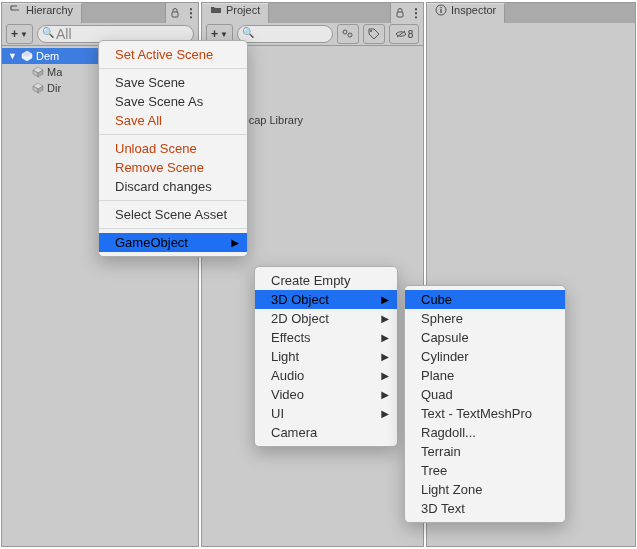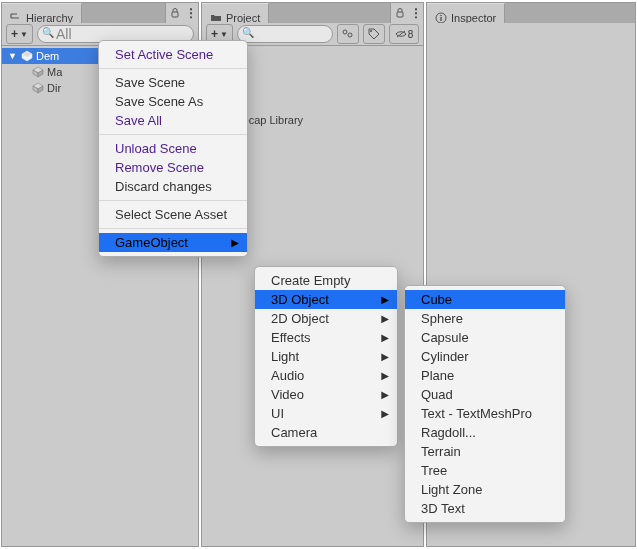--- a/index.html
+++ b/index.html
@@ -2,21 +2,21 @@
 <html><head>
 <meta charset="utf-8">
 <style>
   html,body{margin:0;padding:0;font-family:-apple-system,BlinkMacSystemFont,"Segoe UI",Arial,sans-serif;font-size:12px;color:#383838;background:#fff;width:637px;height:549px;overflow:hidden}
   .workspace{display:flex;width:637px;height:549px;position:relative}
   .panel{display:flex;flex-direction:column;border:1px solid #999;background:#cbcbcb;height:543px;margin:2px 1px}
   .panel.hierarchy{width:196px}
   .panel.project{width:221px}
   .panel.inspector{flex:1}
   .tabbar{display:flex;align-items:stretch;height:20px;background:#aaa}
-  .tab{display:flex;align-items:flex-end;gap:4px;padding:0 8px;background:#cbcbcb;border-right:1px solid #999;border-top:1px solid #ddd;font-size:11px;height:20px}
+  .tab{display:flex;align-items:flex-start;gap:4px;padding:0 8px;background:#cbcbcb;border-right:1px solid #999;border-top:1px solid #ddd;font-size:11px;height:20px}
   .tab .icn{width:12px;height:12px;display:inline-flex;align-items:center;justify-content:center}
   .tabbar .spacer{flex:1;background:#aaa}
   .tabbar .lock{width:18px;display:flex;align-items:center;justify-content:center;background:#cbcbcb;border-left:1px solid #999;font-size:10px}
   .tabbar .dots{width:14px;display:flex;align-items:center;justify-content:center;background:#cbcbcb;font-weight:bold}
   .toolbar{display:flex;align-items:center;height:22px;background:#cbcbcb;border-bottom:1px solid #999;padding:0 4px;gap:4px}
   .addbtn{display:flex;align-items:center;height:18px;padding:0 4px;border:1px solid #999;border-radius:3px;background:#cbcbcb;font-size:12px;font-weight:bold;gap:2px}
   .addbtn .caret{font-size:8px}
   .search{flex:1;height:16px;border:1px solid #999;border-radius:10px;background:#e8e8e8;padding:0 6px 0 18px;display:flex;align-items:center;position:relative}
   .search .mag{position:absolute;left:4px;top:1px;font-size:10px;color:#555}
   .search span.txt{color:#888;font-size:14px}
@@ -28,21 +28,21 @@
   .row .unity{width:12px;height:12px;display:inline-block}
   .row .cube{width:12px;height:12px;display:inline-block}
   .row.ind1{padding-left:30px}
   .proj-body{flex:1;background:#cbcbcb;padding:2px 0}
   .proj-body .prow{height:16px;display:flex;align-items:center;padding-left:10px;font-size:11px}
   .prow.bold{font-weight:bold}
   
   .menu{position:absolute;background:#f3f3f3;border:1px solid #aeaeae;border-radius:5px;box-shadow:0 6px 18px rgba(0,0,0,0.25);padding:4px 0;font-size:13px;color:#333}
   .menu .mi{height:19px;display:flex;align-items:center;padding:0 20px 0 16px;white-space:nowrap;position:relative}
   .menu .mi.hl{background:#1e6ff1;color:#000000}
-  .menu .mi.dis{color:#4c1d95}
+  .menu .mi.dis{color:#c2410c}
   .menu .mi .sub{position:absolute;right:8px;font-size:10px}
   .menu hr{border:none;border-top:1px solid #d8d8d8;margin:4px 0}
   .m1{left:98px;top:40px;width:148px}
   .m2{left:254px;top:266px;width:142px}
   .m3{left:404px;top:285px;width:160px}
   svg{display:block}
 </style>
 </head>
 <body>
 

